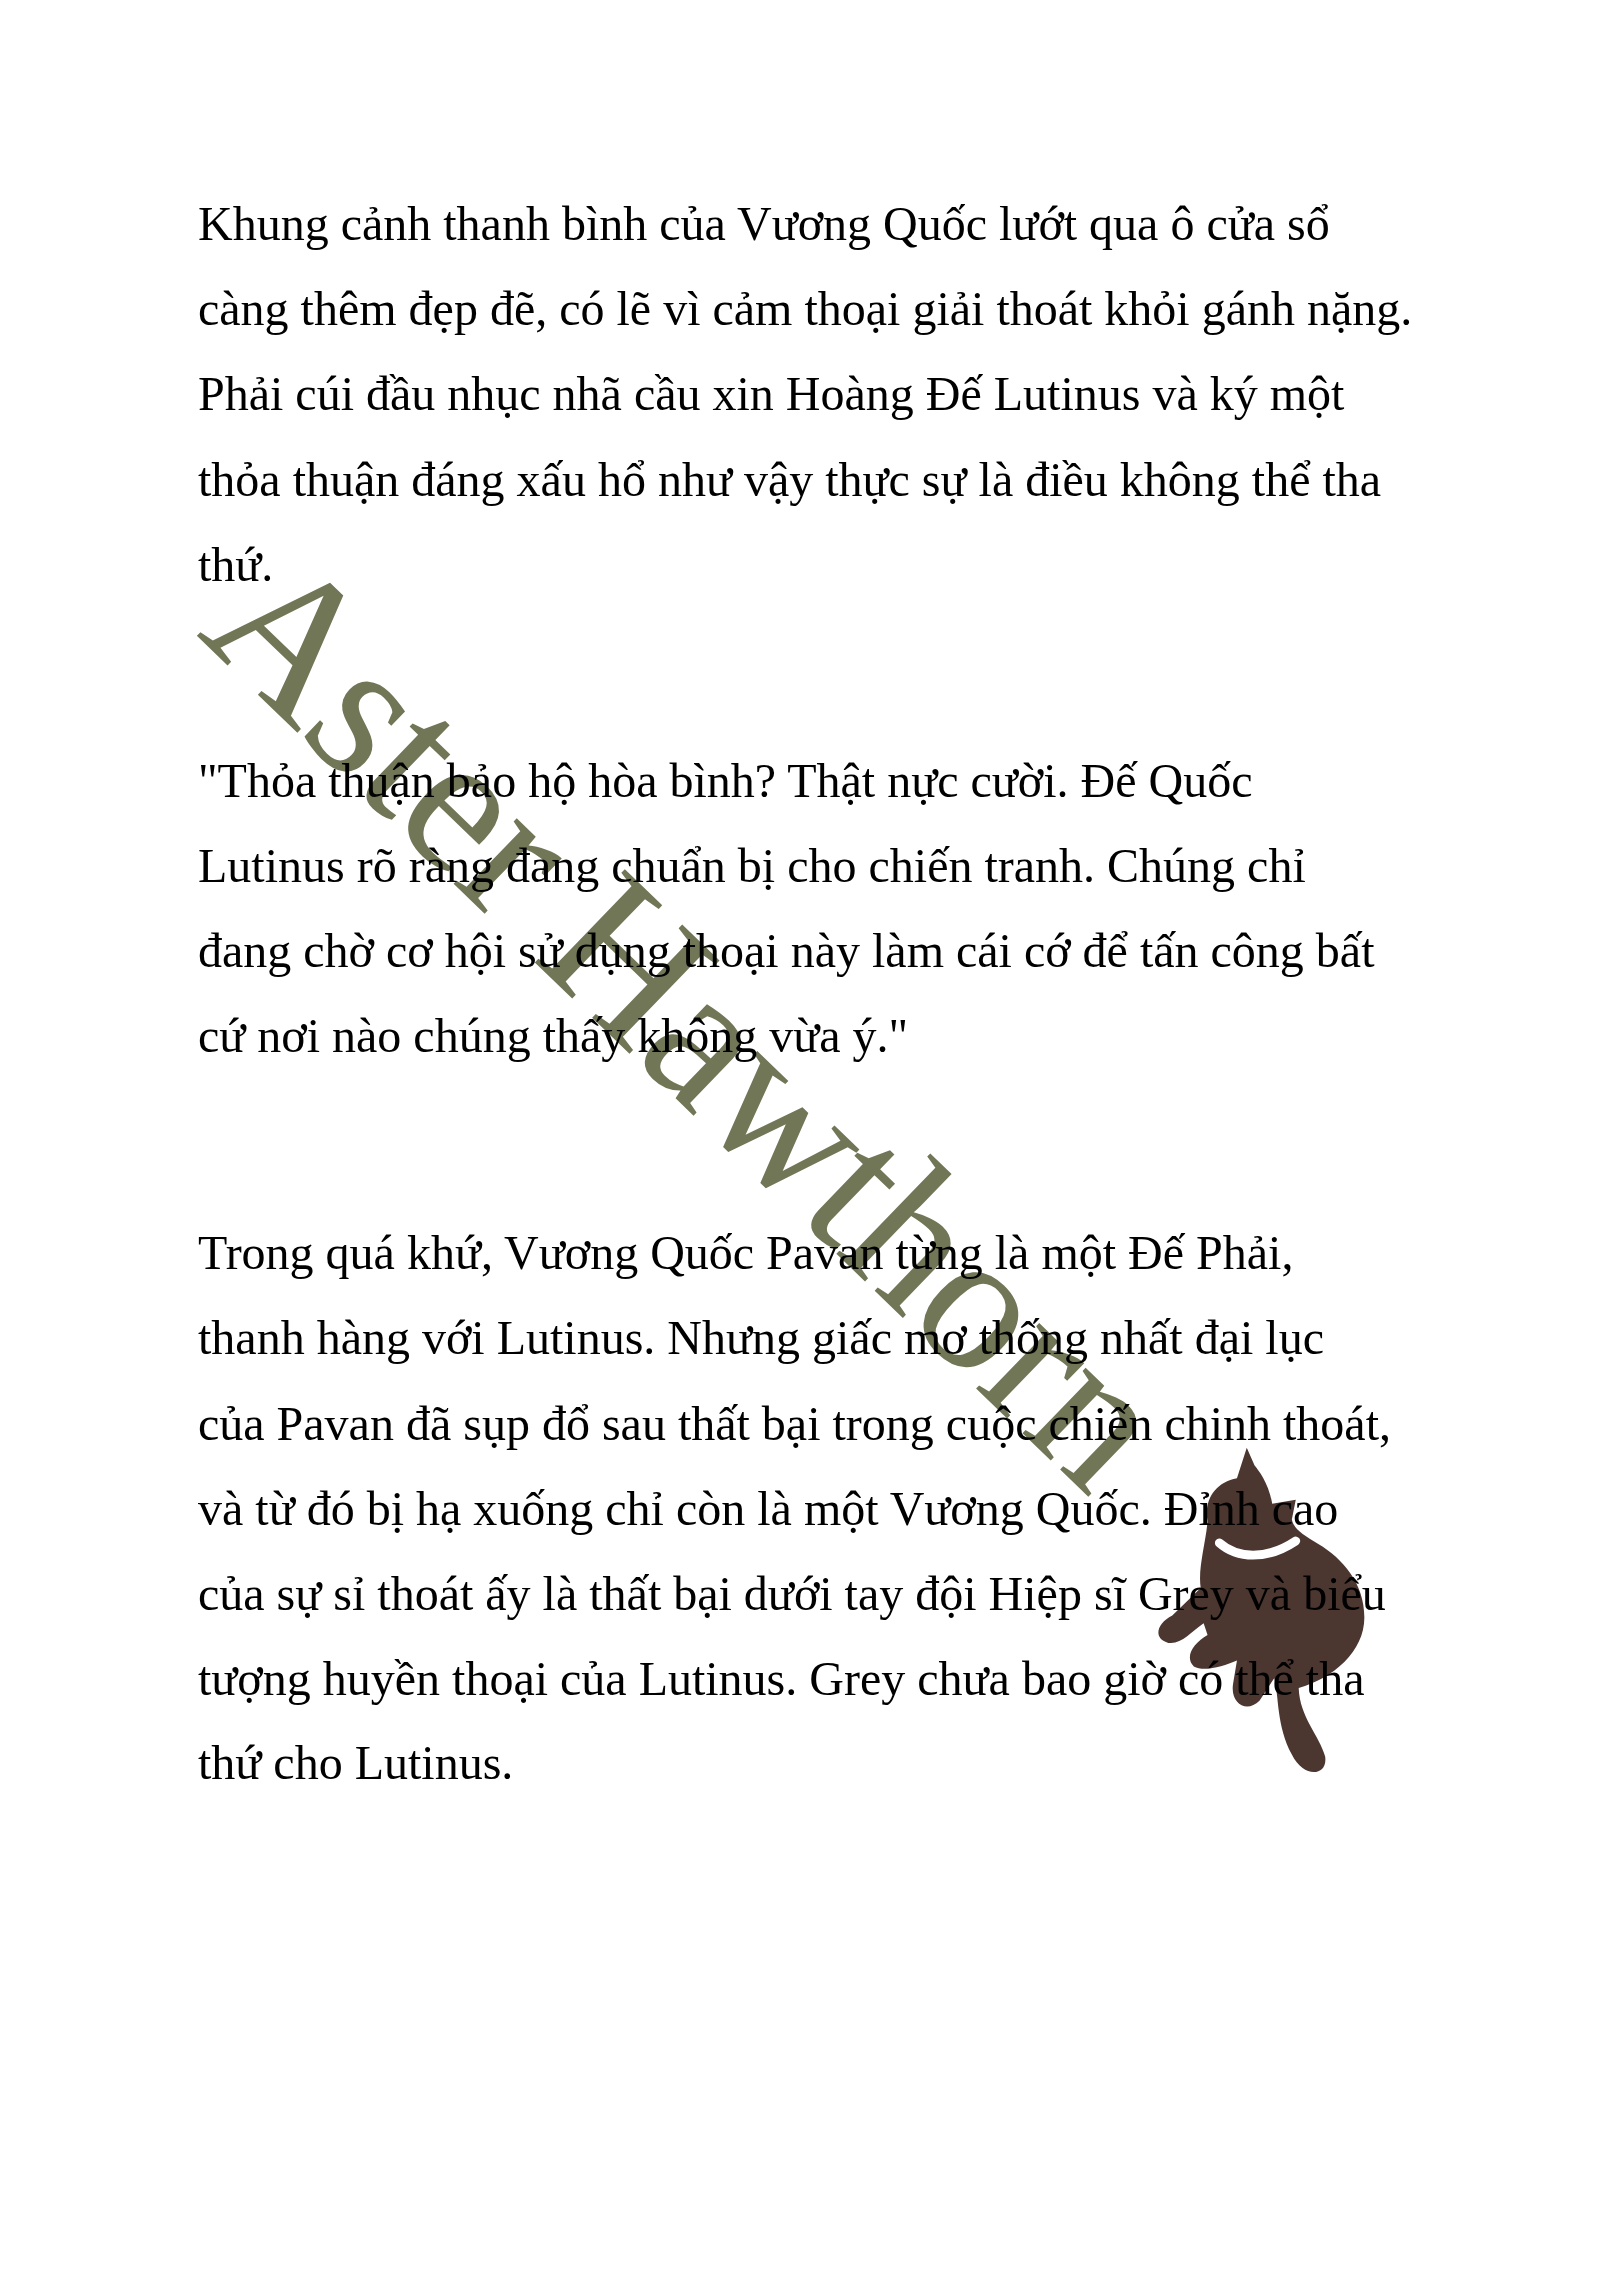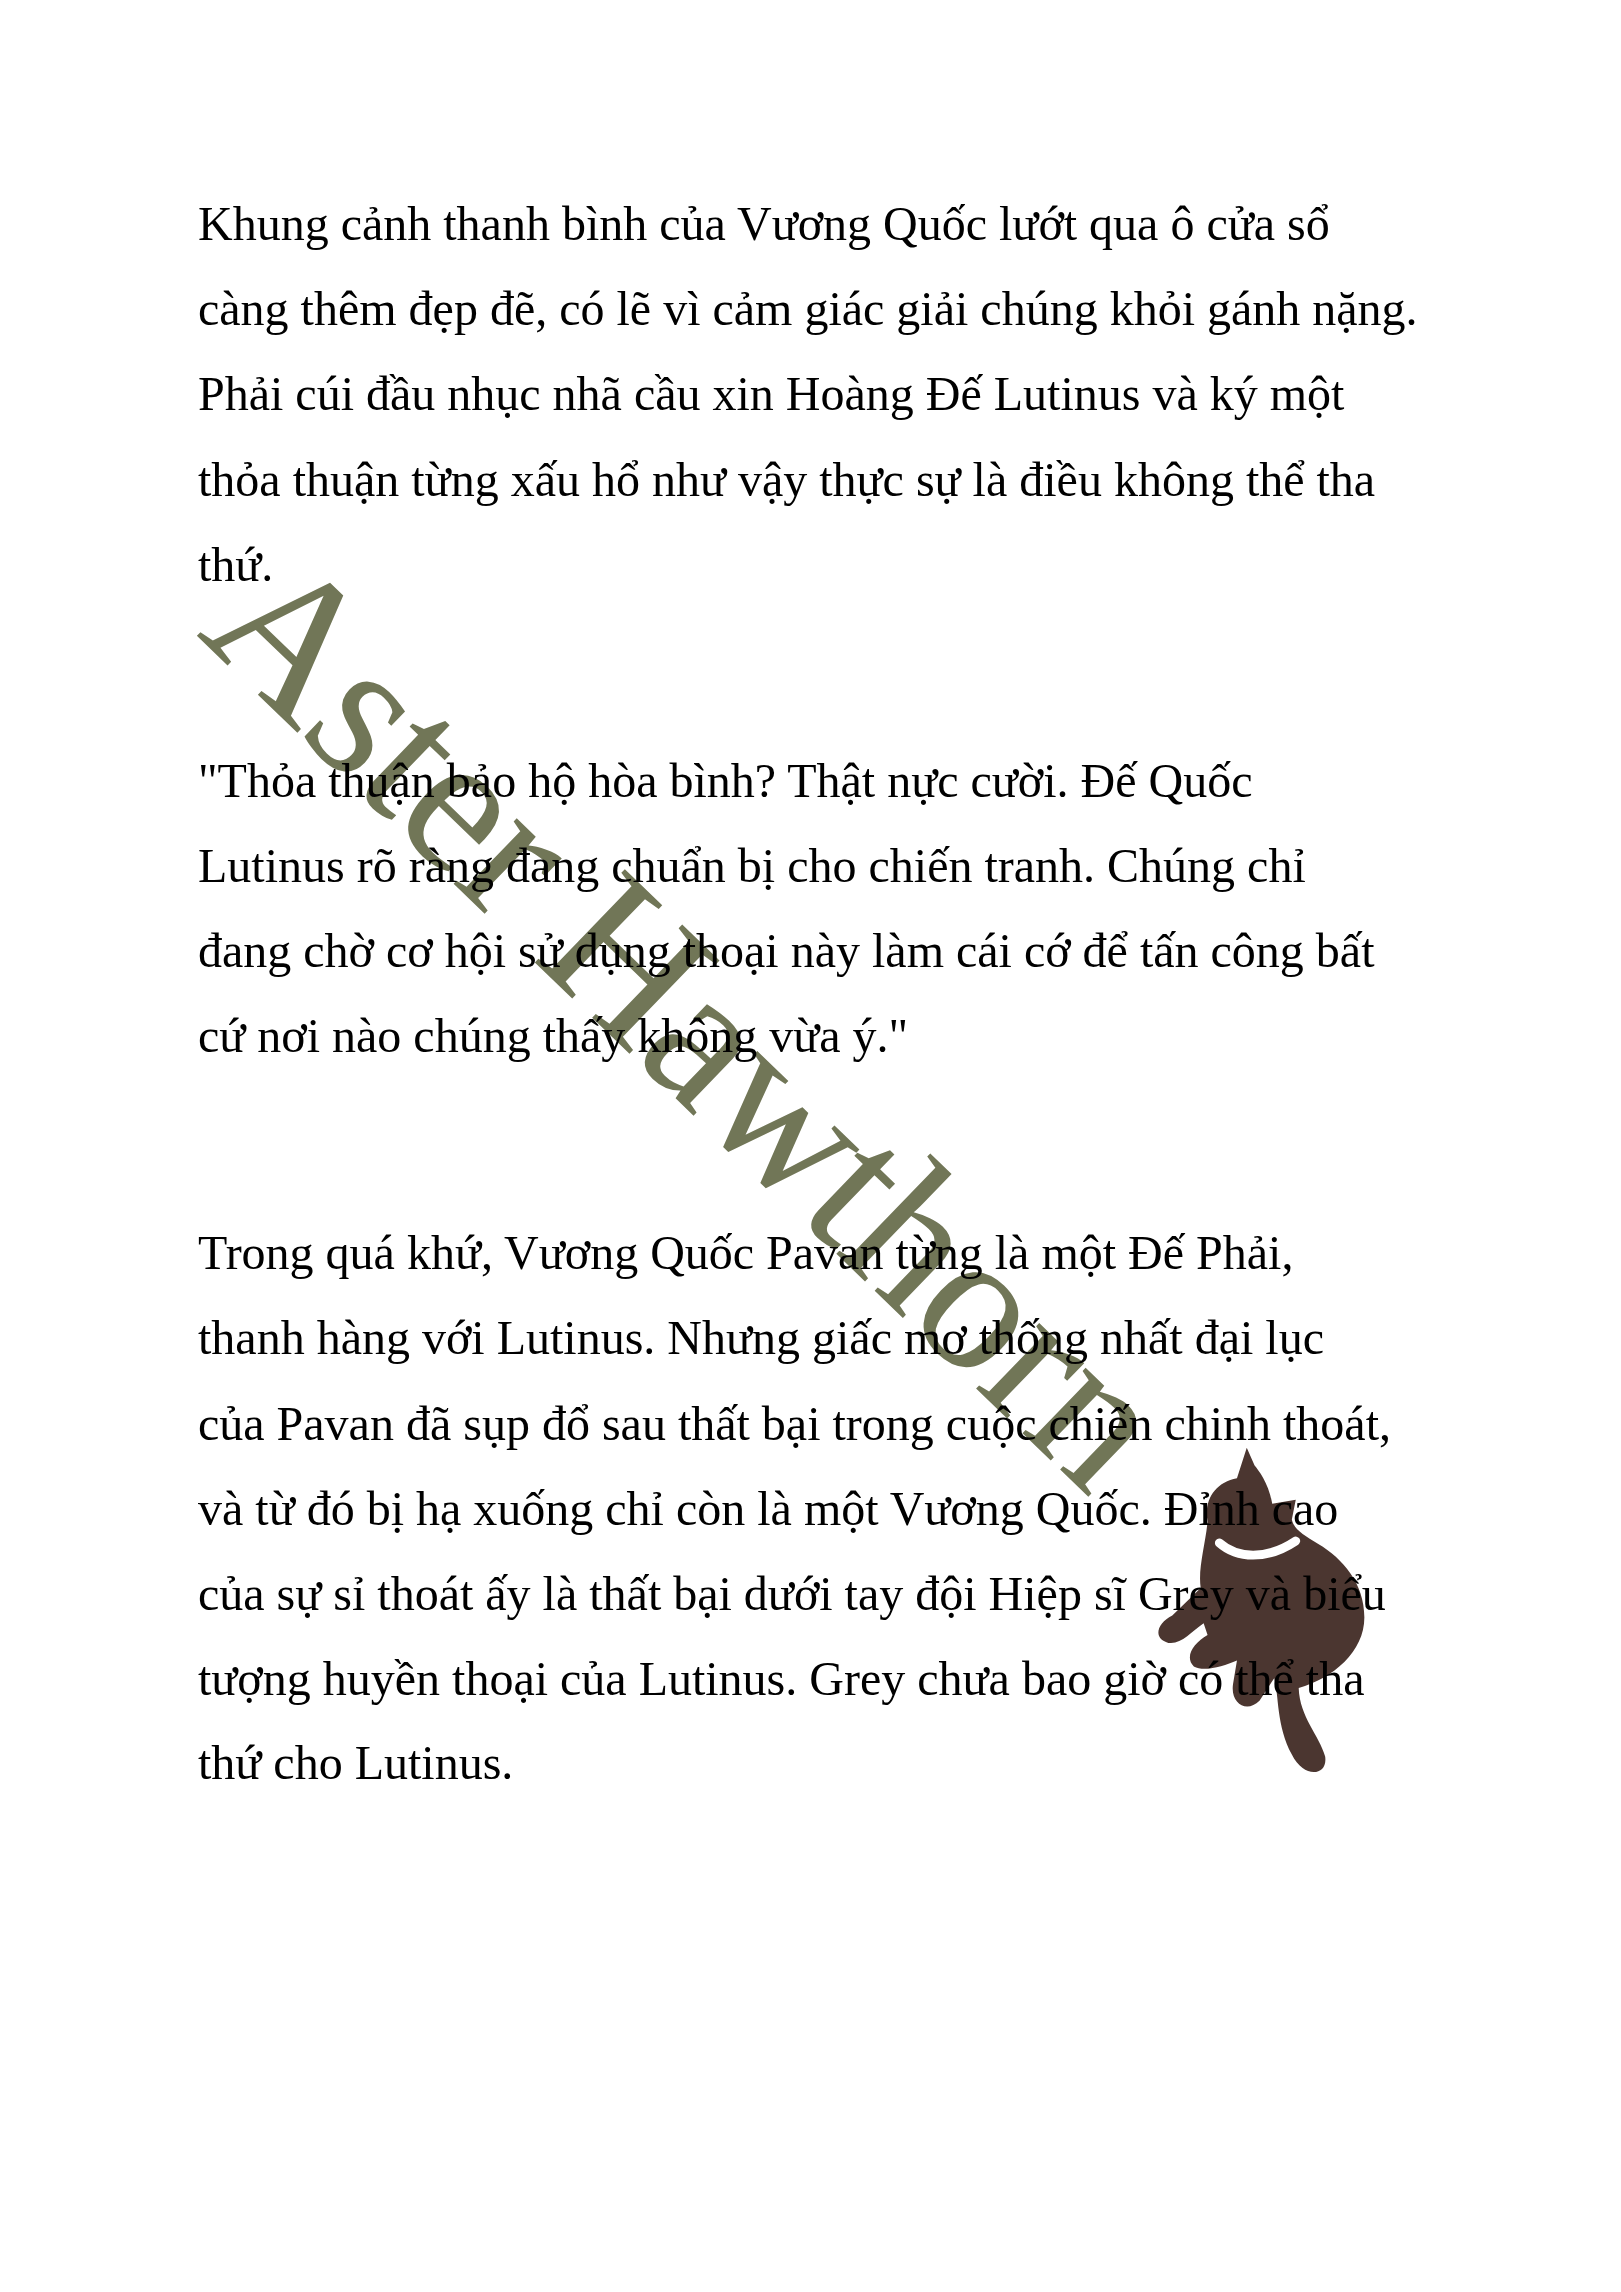--- a/index.html
+++ b/index.html
@@ -94,23 +94,23 @@
       C 1294 1512 1284 1500 1280 1495
       Z"></path>
 
     <path fill="none" stroke="#ffffff" stroke-width="9" stroke-linecap="round" d="M 1244 1574 C 1262 1590 1292 1592 1322 1572"></path>
   </svg>
 
   <div class="text-layer">
 
     <div>
       <div class="line" style="top:200px">Khung cảnh thanh bình của Vương Quốc lướt qua ô cửa sổ</div>
-      <div class="line" style="top:285px">càng thêm đẹp đẽ, có lẽ vì cảm giác giải chúng khỏi gánh nặng.</div>
+      <div class="line" style="top:285px">càng thêm đẹp đẽ, có lẽ vì cảm thoại giải thoát khỏi gánh nặng.</div>
       <div class="line" style="top:370px">Phải cúi đầu nhục nhã cầu xin Hoàng Đế Lutinus và ký một</div>
-      <div class="line" style="top:456px">thỏa thuận từng xấu hổ như vậy thực sự là điều không thể tha</div>
+      <div class="line" style="top:456px">thỏa thuận đáng xấu hổ như vậy thực sự là điều không thể tha</div>
       <div class="line" style="top:541px">thứ.</div>
     </div>
 
     <div>
       <div class="line" style="top:757px">"Thỏa thuận bảo hộ hòa bình? Thật nực cười. Đế Quốc</div>
       <div class="line" style="top:842px">Lutinus rõ ràng đang chuẩn bị cho chiến tranh. Chúng chỉ</div>
       <div class="line" style="top:927px">đang chờ cơ hội sử dụng thoại này làm cái cớ để tấn công bất</div>
       <div class="line" style="top:1012px">cứ nơi nào chúng thấy không vừa ý."</div>
     </div>
 

